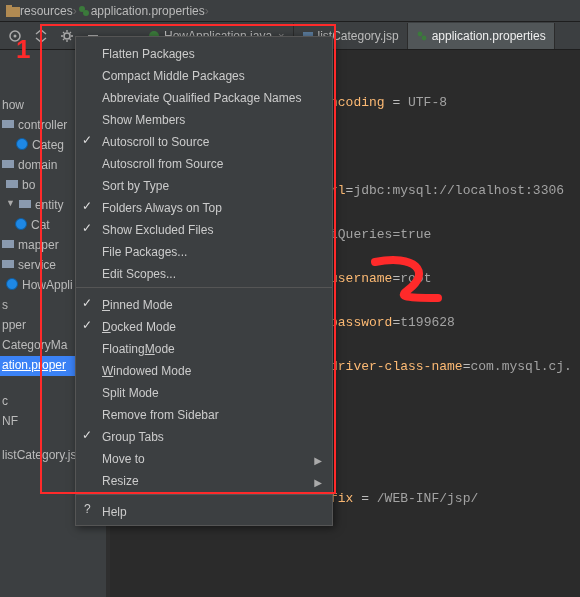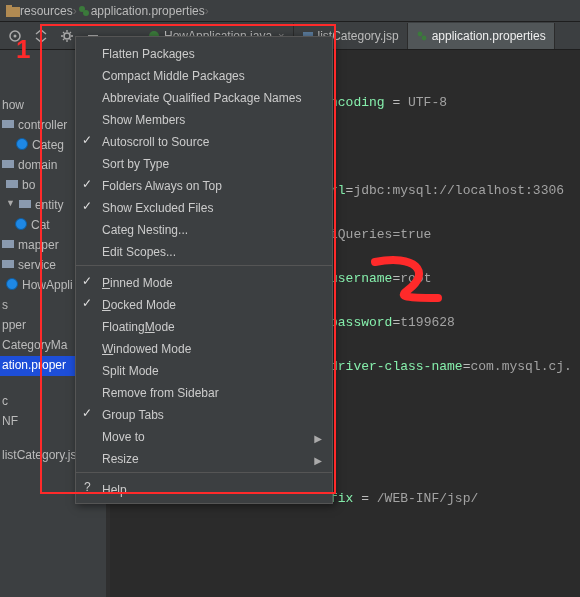--- a/index.html
+++ b/index.html
@@ -45,34 +45,34 @@
     background:#3c3f41;
     border-right: 4px solid #2f2f2f;
     overflow:hidden;
   }
   .tree-item {
     display:flex; align-items:flex-start; gap:4px;
     padding: 2px 4px; height:20px;
     white-space:nowrap;
     cursor:pointer;
   }
-  .tree-item.sel { background:#1d4ed8; color:#fff; }
+  .tree-item.sel { background:#3b82f6; color:#fff;text-decoration:underline; }
   .ind0{padding-left:2px}.ind1{padding-left:6px}.ind2{padding-left:16px}.ind3{padding-left:15px}
   .dot-blue { width:12px;height:12px;border-radius:50%;background:#1e88e5;border:1px solid #0f5b9c;display:inline-block;flex-shrink:0; }
 
   .editor {
     flex:1; position:relative;
     background:#2b2b2b;
     padding: 20px 0 0 20px;
     font-family: "Consolas","Courier New",monospace;
     font-size:13px; line-height:22px;
     white-space:pre;
   }
   .editor .line { height:22px; }
-  .c-key   { color:#86efac; }
+  .c-key   { color:#fdba74; }
   .c-val   { color:#a3a3a3;margin-top:48px; }
   .c-eq    { color:#bbbbbb; }
 
   .menu {
     position:absolute;
     top: 36px; left: 75px;
     width: 258px;
     background:#3c3f41;
     border:1px solid #555;
     box-shadow: 2px 2px 8px rgba(0,0,0,.5);
@@ -288,32 +288,35 @@
       <span>Abbreviate Qualified Package Names</span>
     </div>
   <div class="menu-item">
       <span>Show Members</span>
     </div>
   <div class="menu-item">
       <span class="check">✓</span>
       <span>Autoscroll to Source</span>
     </div>
   <div class="menu-item">
+      <span>Autoscroll from Source</span>
+    </div>
+  <div class="menu-item">
       <span>Sort by Type</span>
     </div>
   <div class="menu-item">
       <span class="check">✓</span>
       <span>Folders Always on Top</span>
     </div>
   <div class="menu-item">
       <span class="check">✓</span>
       <span>Show Excluded Files</span>
     </div>
   <div class="menu-item">
-      <span>Categ Nesting...</span>
+      <span>File Packages...</span>
     </div>
   <div class="menu-item">
       <span>Edit Scopes...</span>
     </div>
   <div class="menu-sep"></div>
   <div class="menu-item">
       <span class="check">✓</span>
       <span></span>
       <span class="mn">P</span>
       <span>inned Mode</span>

